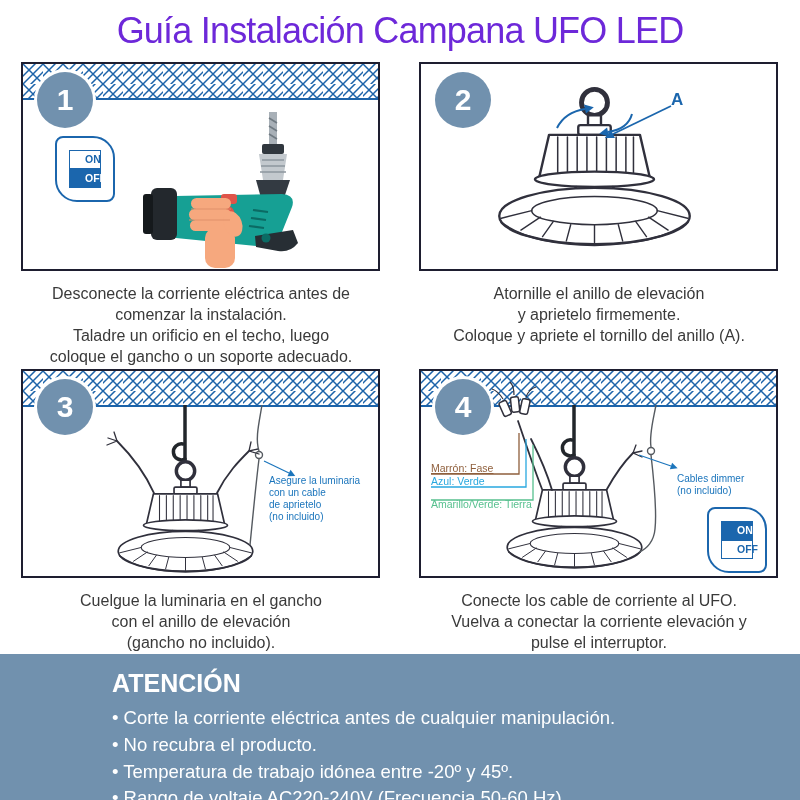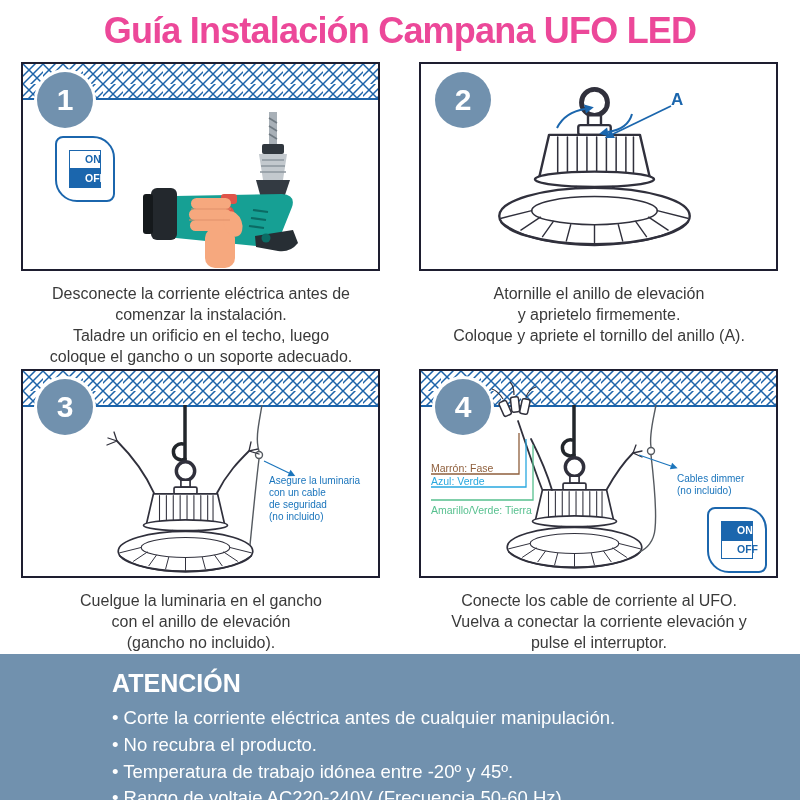--- a/index.html
+++ b/index.html
@@ -5,22 +5,22 @@
   html,body{margin:0;padding:0;}
   body{
     width:800px;height:800px;background:#ffffff;
     font-family:"Liberation Sans",sans-serif;
     overflow:hidden;position:relative;
   }
   .title-row{
     height:62px;display:flex;align-items:center;justify-content:center;
   }
   .title-row h1{
-    margin:0;font-size:36px;font-weight:bold;letter-spacing:-0.8px;
-    color:#ec4899;white-space:nowrap;
+    margin:0;font-size:36px;font-weight:normal;letter-spacing:-0.8px;
+    color:#6d28d9;white-space:nowrap;
   }
   .grid{padding:0 21px;}
   .row{display:flex;column-gap:38px;}
   .cell{width:360px;}
   .panel-box{
     position:relative;width:355px;height:205px;background:#fff;
     border:2.5px solid #1e1e30;overflow:hidden;
   }
   .hatch-band{
     position:absolute;top:0;left:0;right:0;height:34px;
@@ -54,23 +54,23 @@
   .ring-label{
     position:absolute;left:250px;top:26px;color:#1b66ad;
     font-size:17px;font-weight:bold;z-index:4;
   }
   .annot{
     position:absolute;color:#1b75bc;font-size:10px;line-height:12px;z-index:4;
   }
   .annot-p3{left:246px;top:104px;width:105px;}
   .annot-p4{left:256px;top:102px;width:95px;}
   .wire-label{position:absolute;font-size:10.5px;line-height:12px;z-index:4;left:10px;white-space:nowrap;}
-  .wl0{top:91px;color:#8f5f3c;}
+  .wl0{top:91px;color:#8f5f3c;text-decoration:underline;}
   .wl1{top:104px;color:#29a8df;}
-  .wl2{top:133px;color:#57c08f;}
+  .wl2{top:127px;color:#57c08f;}
   .attention{
     height:156px;background:#7191ae;box-sizing:border-box;
     padding:15px 30px 0 112px;color:#ffffff;
   }
   .attention .att-title{font-size:25px;font-weight:bold;margin-bottom:7px;}
   .attention .att-line{font-size:18.5px;line-height:1.45;}
   .defs-holder{position:absolute;width:0;height:0;overflow:hidden;}
 </style>
 </head>
 <body>
@@ -185,21 +185,21 @@
       <div class="panel-box">
         <div class="hatch-band">
           <svg>
               <rect width="100%" height="100%" fill="url(#hatch)"></rect>
             </svg>
         </div>
         <div class="badge">3</div>
         <div class="annot annot-p3">
           <div>Asegure la luminaria</div>
           <div>con un cable</div>
-          <div>de seguridad</div>
+          <div>de aprietelo</div>
           <div>(no incluido)</div>
         </div>
         <svg class="art" viewBox="0 0 355 205">
           <path d="M162,34 V92" stroke="#22262b" stroke-width="3.5"></path>
           <path d="M162,88 a8,8 0 1 1 -2,-15" fill="none" stroke="#22262b" stroke-width="3.5" stroke-linecap="round"></path>
           <use href="#ufo" x="86" y="87" width="153" height="130"></use>
           <g stroke="#30303c" stroke-width="1.8" fill="none" stroke-linecap="round">
             <path d="M131,122 C120,98 106,82 94,70"></path>
             <path d="M94,70 l-9,-3 M94,70 l-3,-9 M94,70 l-10,4" stroke-width="1.3"></path>
             <path d="M194,122 C204,102 216,90 226,80"></path>

